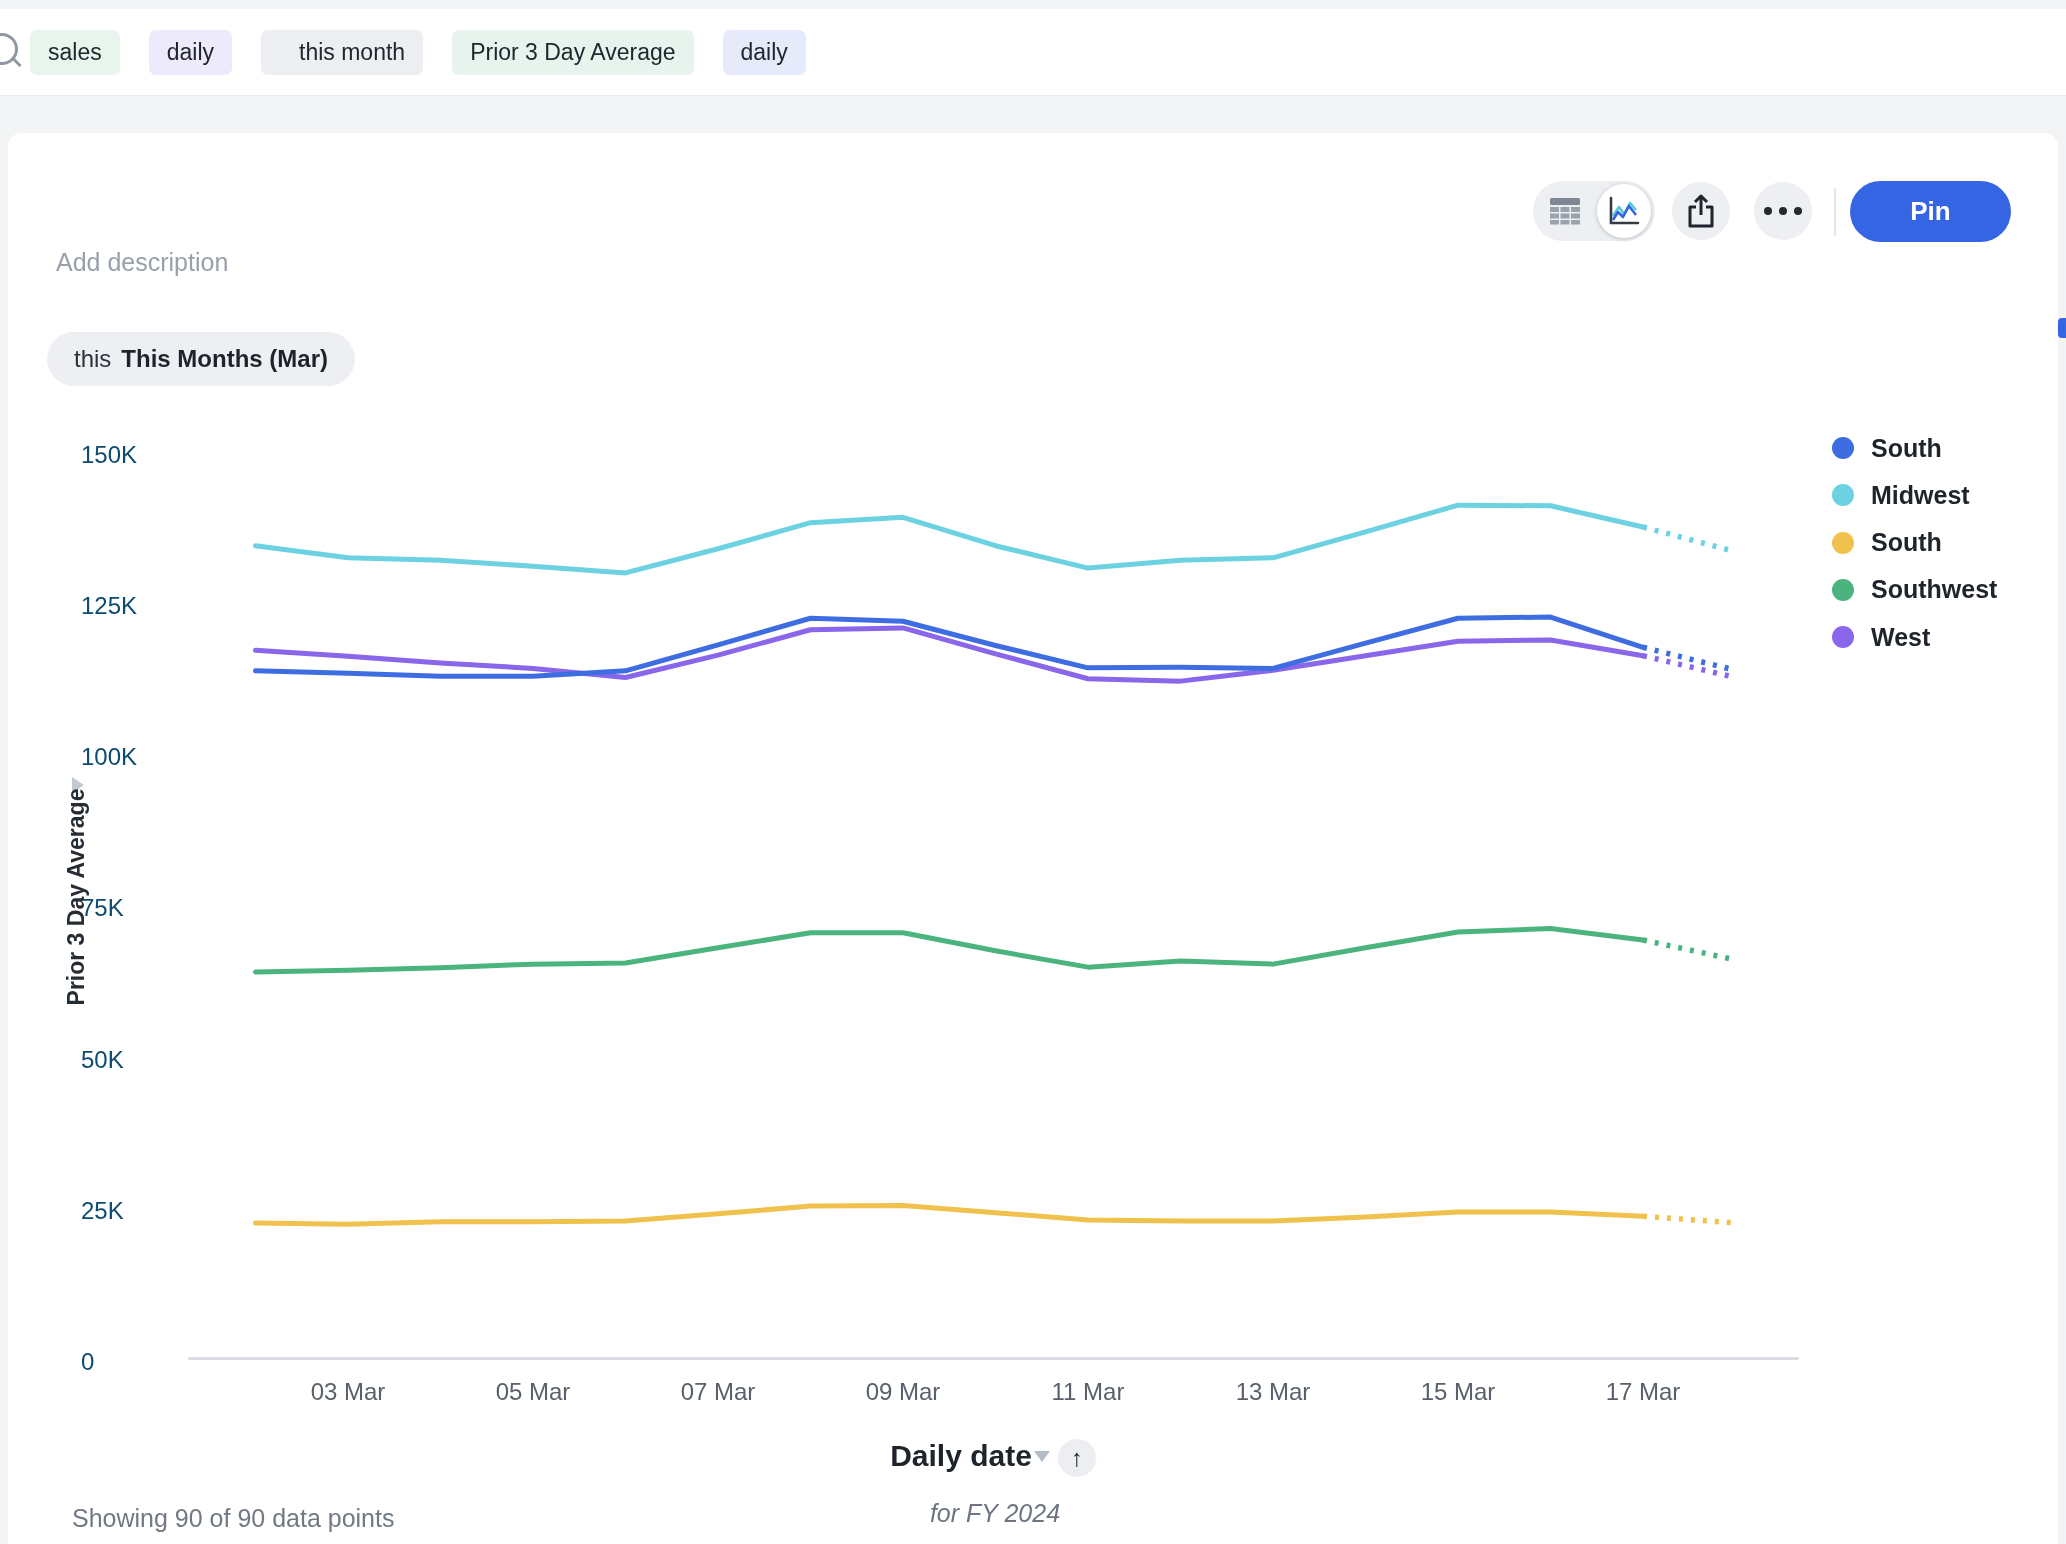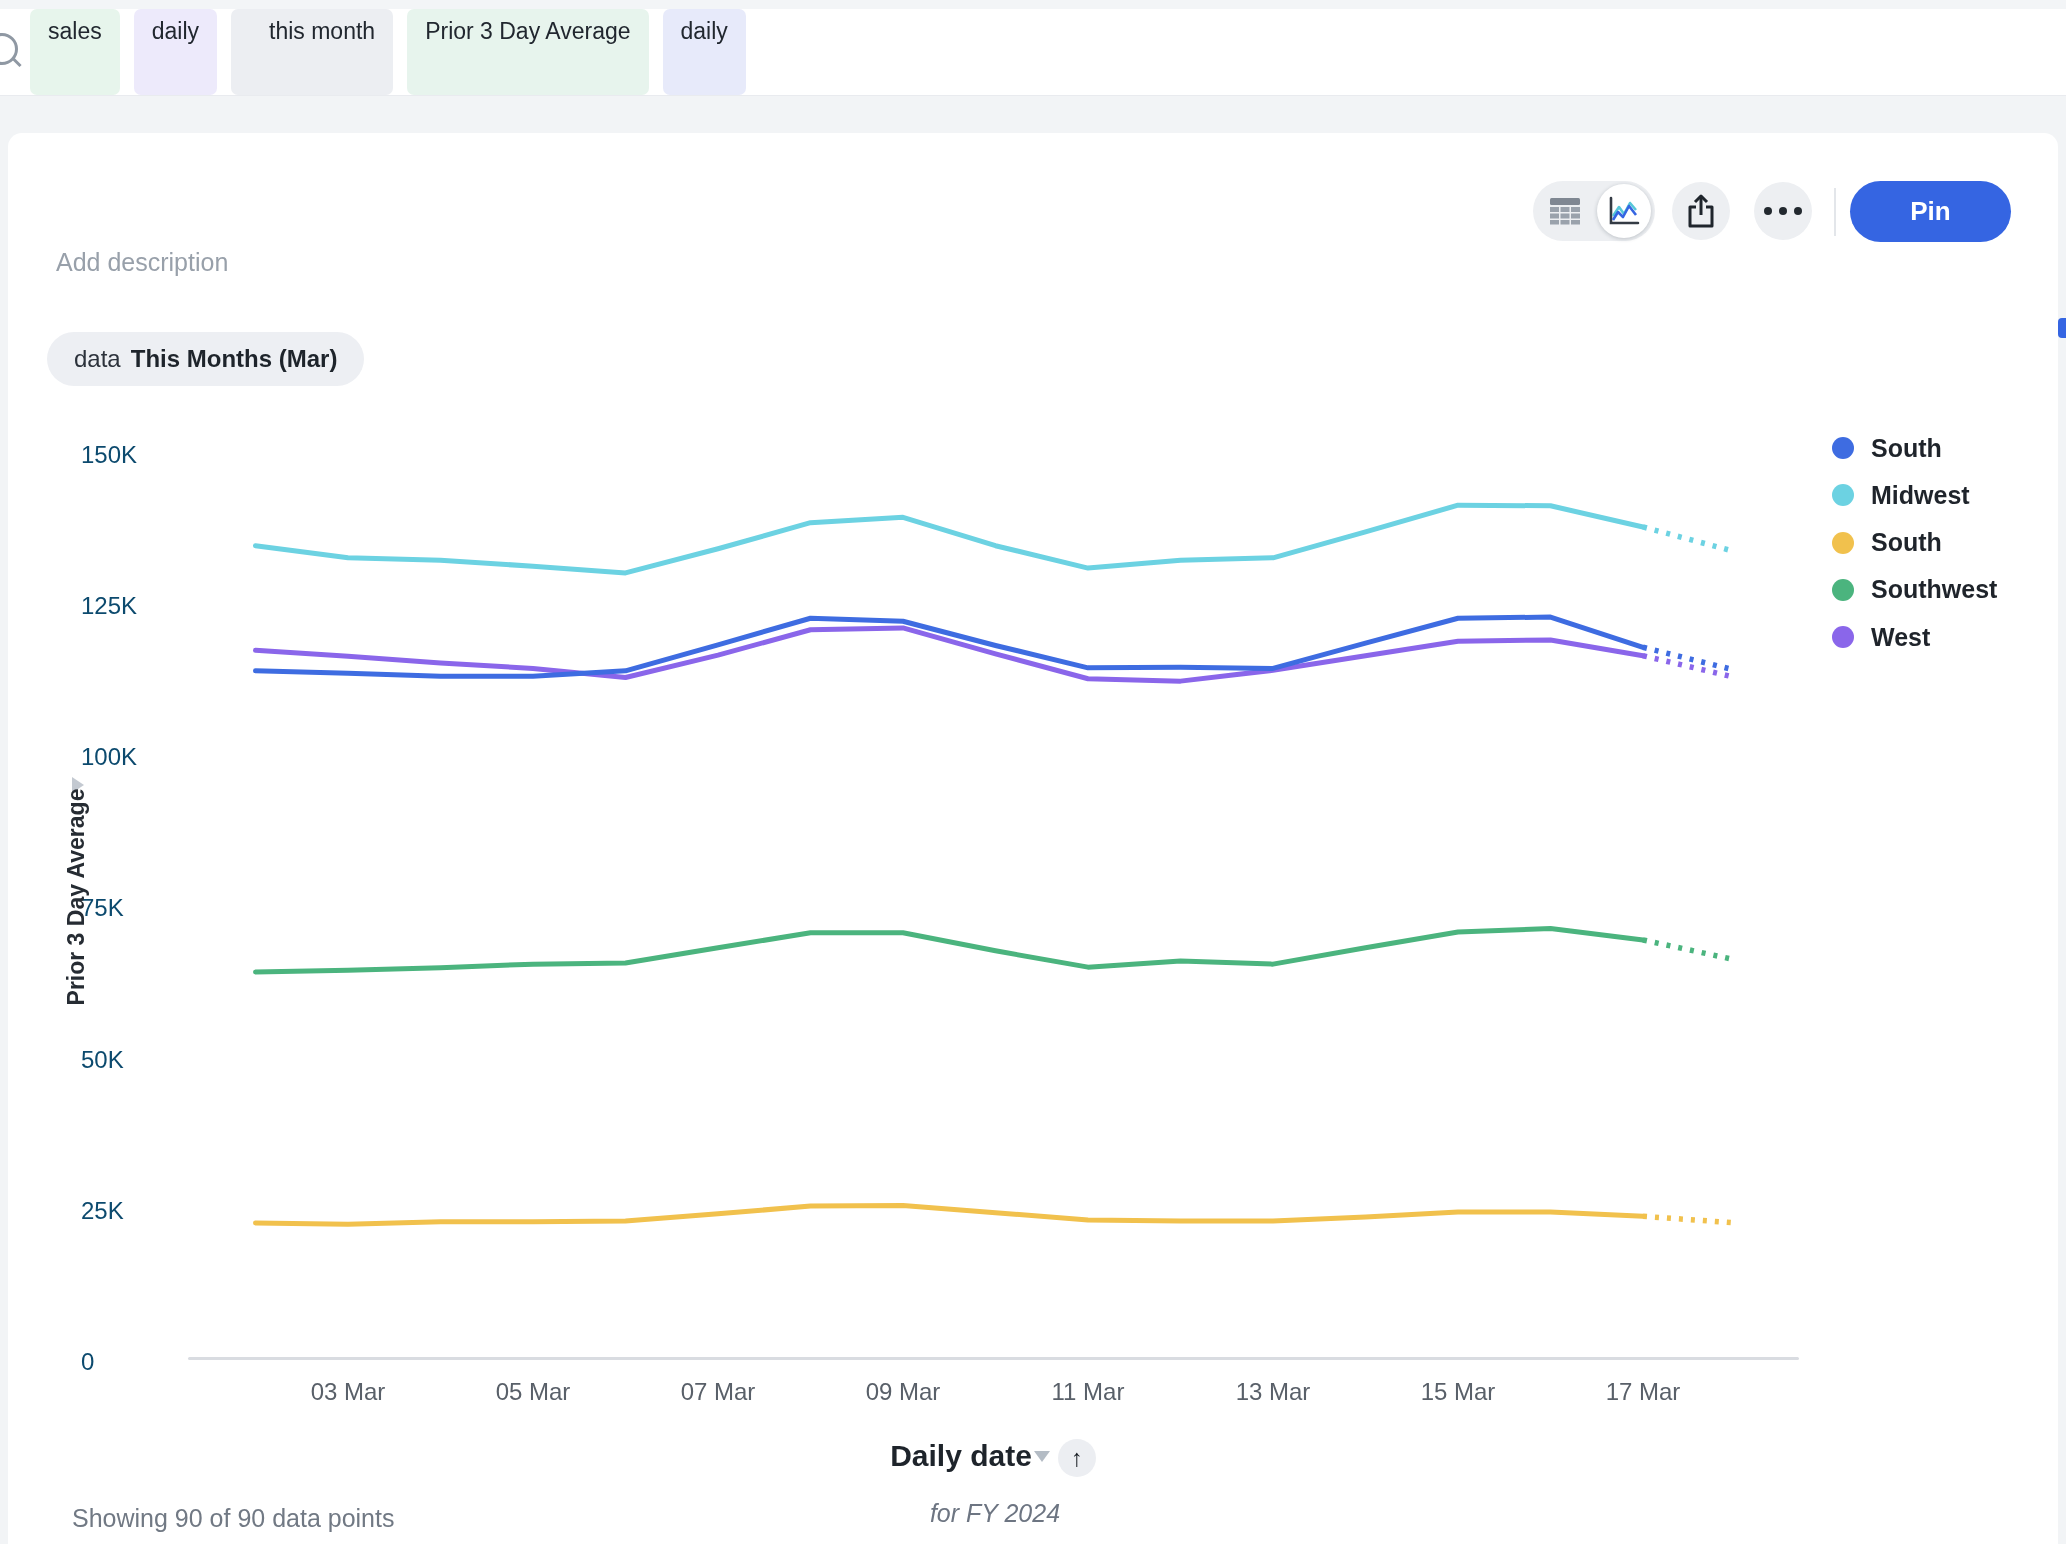--- a/index.html
+++ b/index.html
@@ -5,21 +5,21 @@
   html,body{margin:0;padding:0;background:#e9ebef;}
   .screen{
     position:relative;width:2066px;height:1544px;overflow:hidden;
     background:#f2f4f6;font-family:"Liberation Sans",sans-serif;
     -webkit-font-smoothing:antialiased;color:#20252c;
   }
   
   .top-strip{position:absolute;left:0;top:0;width:100%;height:9px;background:#f3f5f7;}
   .topbar{position:absolute;left:0;top:9px;width:100%;height:86px;background:#ffffff;
     border-bottom:1px solid #e9ebef;overflow:hidden;}
-  .tokens{position:absolute;left:30px;top:0;height:86px;display:flex;gap:14px;}
+  .tokens{position:absolute;left:30px;top:0;height:86px;display:flex;align-items:center;gap:29px;}
   .token{display:inline-block;padding:9px 18px;border-radius:7px;font-size:23px;color:#21272f;white-space:nowrap;}
   .magnifier{position:absolute;left:-14px;top:24px;width:36px;height:36px;}
   .magnifier .lens{position:absolute;left:0;top:0;width:26px;height:26px;border:3px solid #8f98a3;border-radius:50%;}
   .magnifier .handle{position:absolute;left:26px;top:28px;width:10px;height:3px;background:#8f98a3;transform:rotate(45deg);}
   
   .card{position:absolute;left:8px;top:133px;width:2050px;height:1411px;background:#fff;border-radius:14px 14px 0 0;}
   .page-title{position:absolute;left:56px;top:192px;font-size:32px;font-weight:700;letter-spacing:-.3px;color:#1e242b;}
   .page-desc{position:absolute;left:56px;top:248px;font-size:25px;color:#98a0aa;}
   
   .view-toggle{position:absolute;left:1533px;top:181px;width:122px;height:60px;background:#edeff2;border-radius:30px;}
@@ -122,21 +122,21 @@
     <span class="more-dots">
         <i></i>
         <i></i>
         <i></i>
       </span>
   </div>
   <div class="tb-divider"></div>
   <div class="pin-btn">Pin</div>
 
   <div class="filter-chip">
-    <span>data</span>
+    <span>this</span>
     <b>This Months (Mar)</b>
   </div>
 
   <svg class="chart-svg" id="chart-svg" width="2066" height="1544" viewBox="0 0 2066 1544">
       <polyline points="255.5,545.6954999999999 348,557.7888999999999 440.5,560.20758 533,566.25428 625.5,572.9056499999999 718,548.71885 810.5,522.71804 903,517.2760099999999 995.5,545.6954999999999 1088,568.0682899999999 1180.5,560.20758 1273,557.7888999999999 1365.5,531.7880899999999 1458,505.18260999999995 1550.5,505.7872799999999 1643,526.9507299999999" fill="none" stroke="#6cd2e2" stroke-width="5" stroke-linejoin="round" stroke-linecap="round"></polyline>
       <polyline points="1643,526.9507299999999 1735.5,551.7421999999999" fill="none" stroke="#6cd2e2" stroke-width="5.5" stroke-linejoin="round" stroke-linecap="butt" stroke-dasharray="4 8"></polyline>
       <polyline points="255.5,1222.9259 348,1224.13524 440.5,1221.71656 533,1221.71656 625.5,1221.11189 718,1213.85585 810.5,1205.99514 903,1205.39047 995.5,1212.64651 1088,1219.90255 1180.5,1221.11189 1273,1221.11189 1365.5,1216.8792 1458,1212.0418399999999 1550.5,1212.0418399999999 1643,1216.27453" fill="none" stroke="#f1c14d" stroke-width="5" stroke-linejoin="round" stroke-linecap="round"></polyline>
       <polyline points="1643,1216.27453 1735.5,1222.9259" fill="none" stroke="#f1c14d" stroke-width="5.5" stroke-linejoin="round" stroke-linecap="butt" stroke-dasharray="4 8"></polyline>
       <polyline points="255.5,971.98785 348,970.1738399999999 440.5,967.7551599999999 533,964.12714 625.5,962.9177999999999 718,947.80105 810.5,932.6842999999999 903,932.6842999999999 995.5,950.8244 1088,967.15049 1180.5,961.10379 1273,964.12714 1365.5,947.80105 1458,932.07963 1550.5,928.45161 1643,939.94034" fill="none" stroke="#4bb47e" stroke-width="5" stroke-linejoin="round" stroke-linecap="round"></polyline>
       <polyline points="1643,939.94034 1735.5,959.89445" fill="none" stroke="#4bb47e" stroke-width="5.5" stroke-linejoin="round" stroke-linecap="butt" stroke-dasharray="4 8"></polyline>

